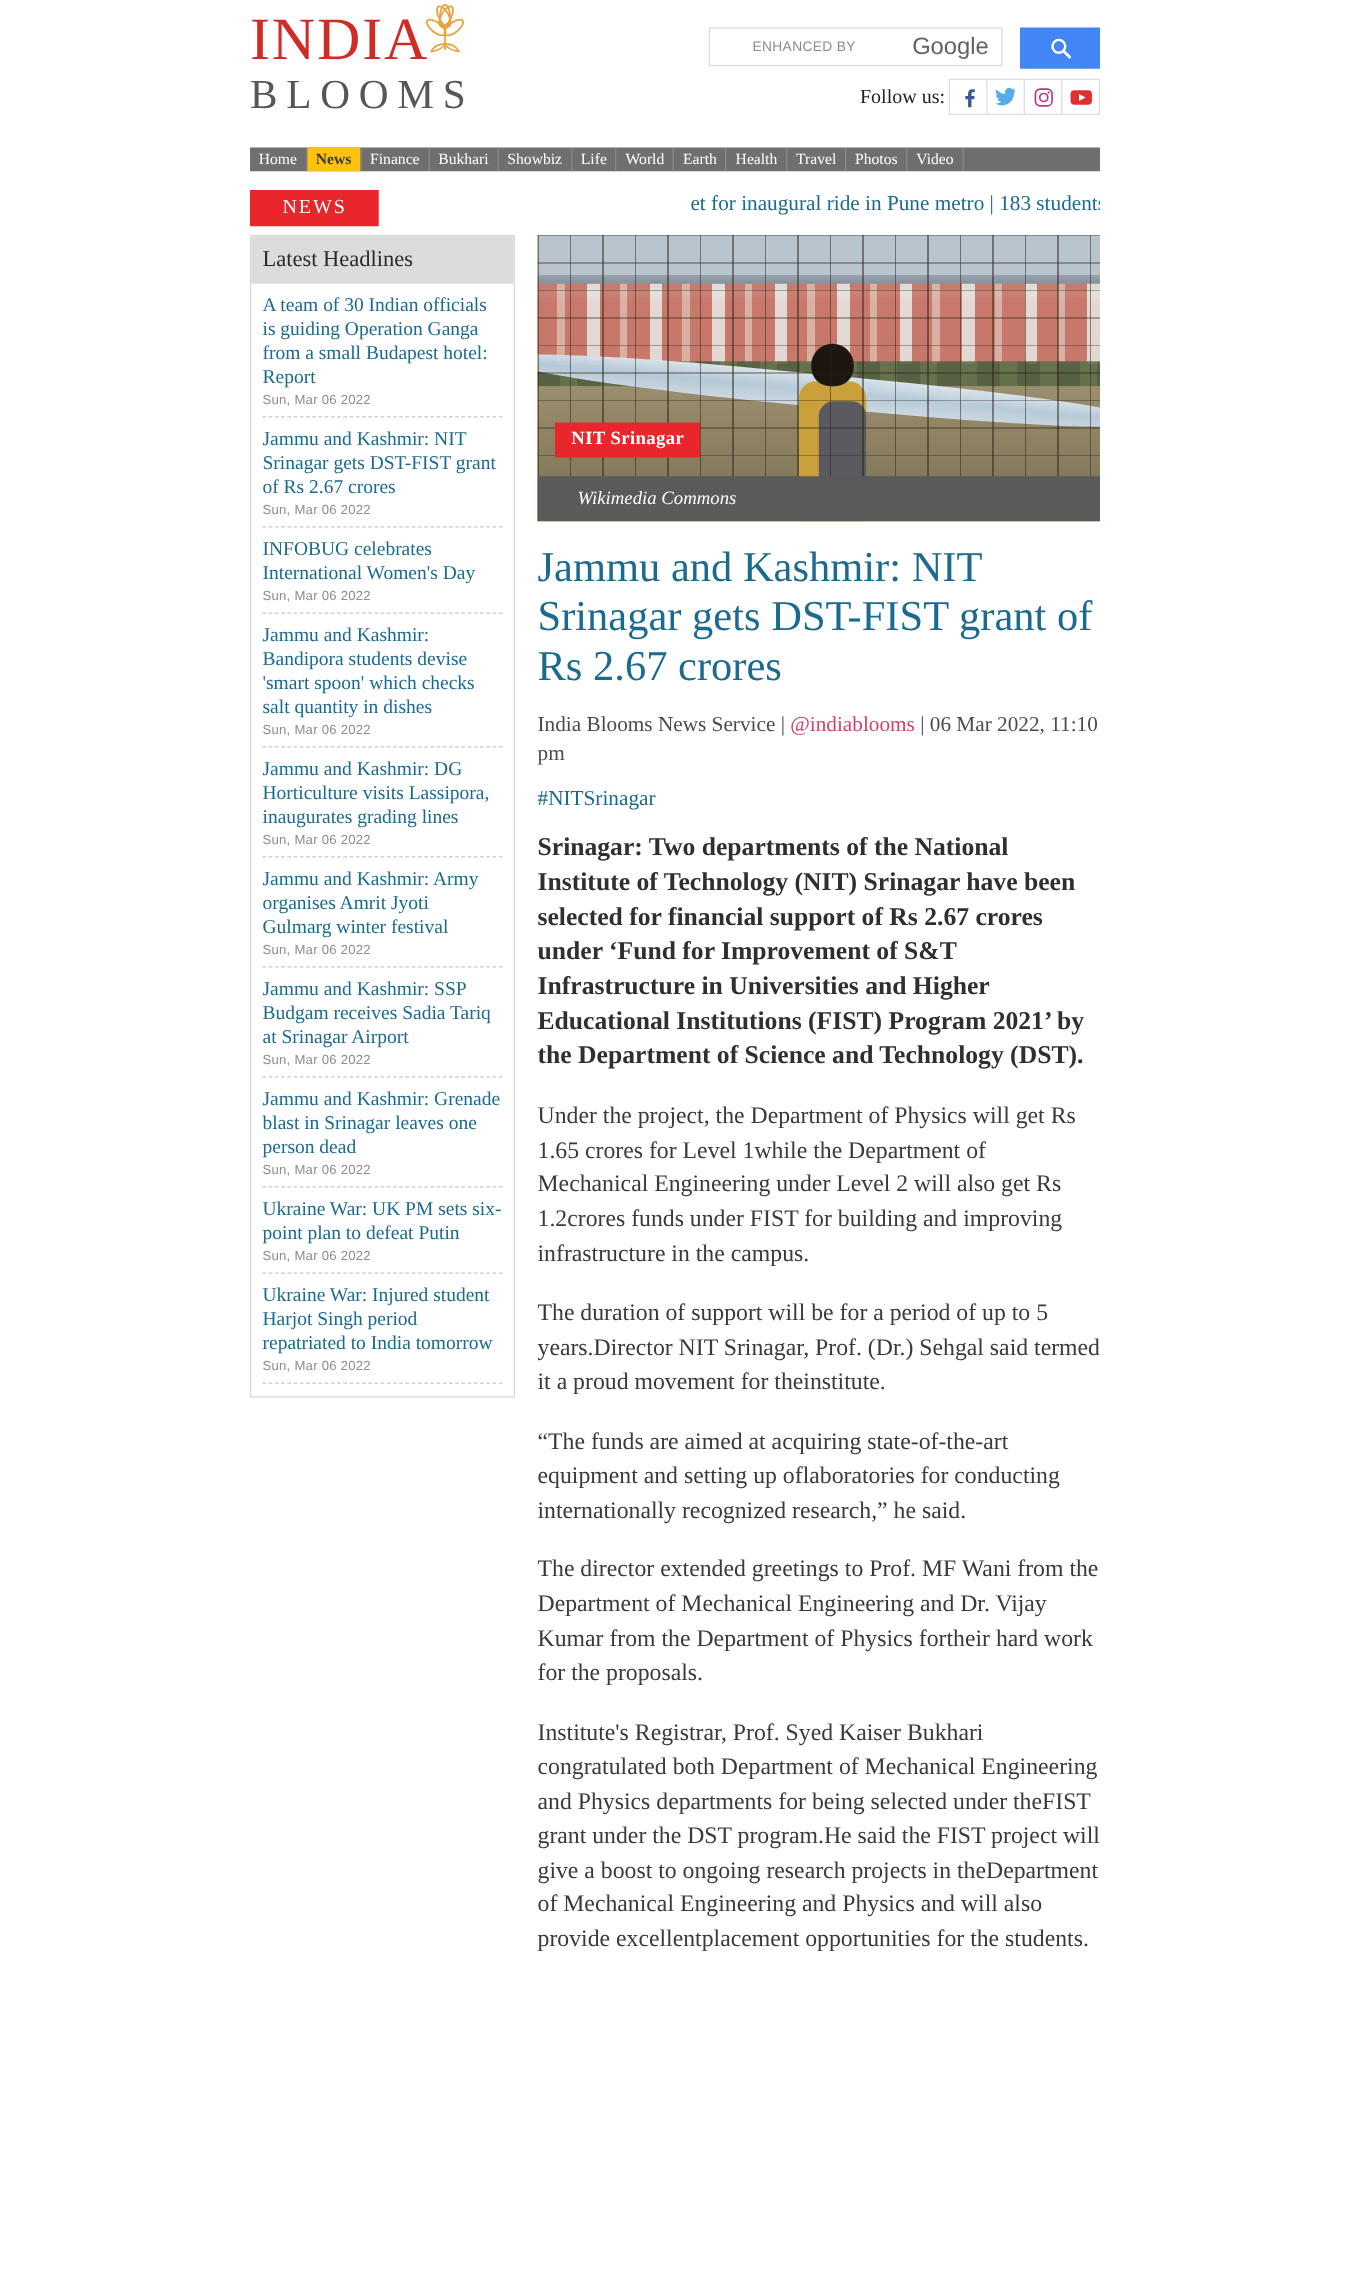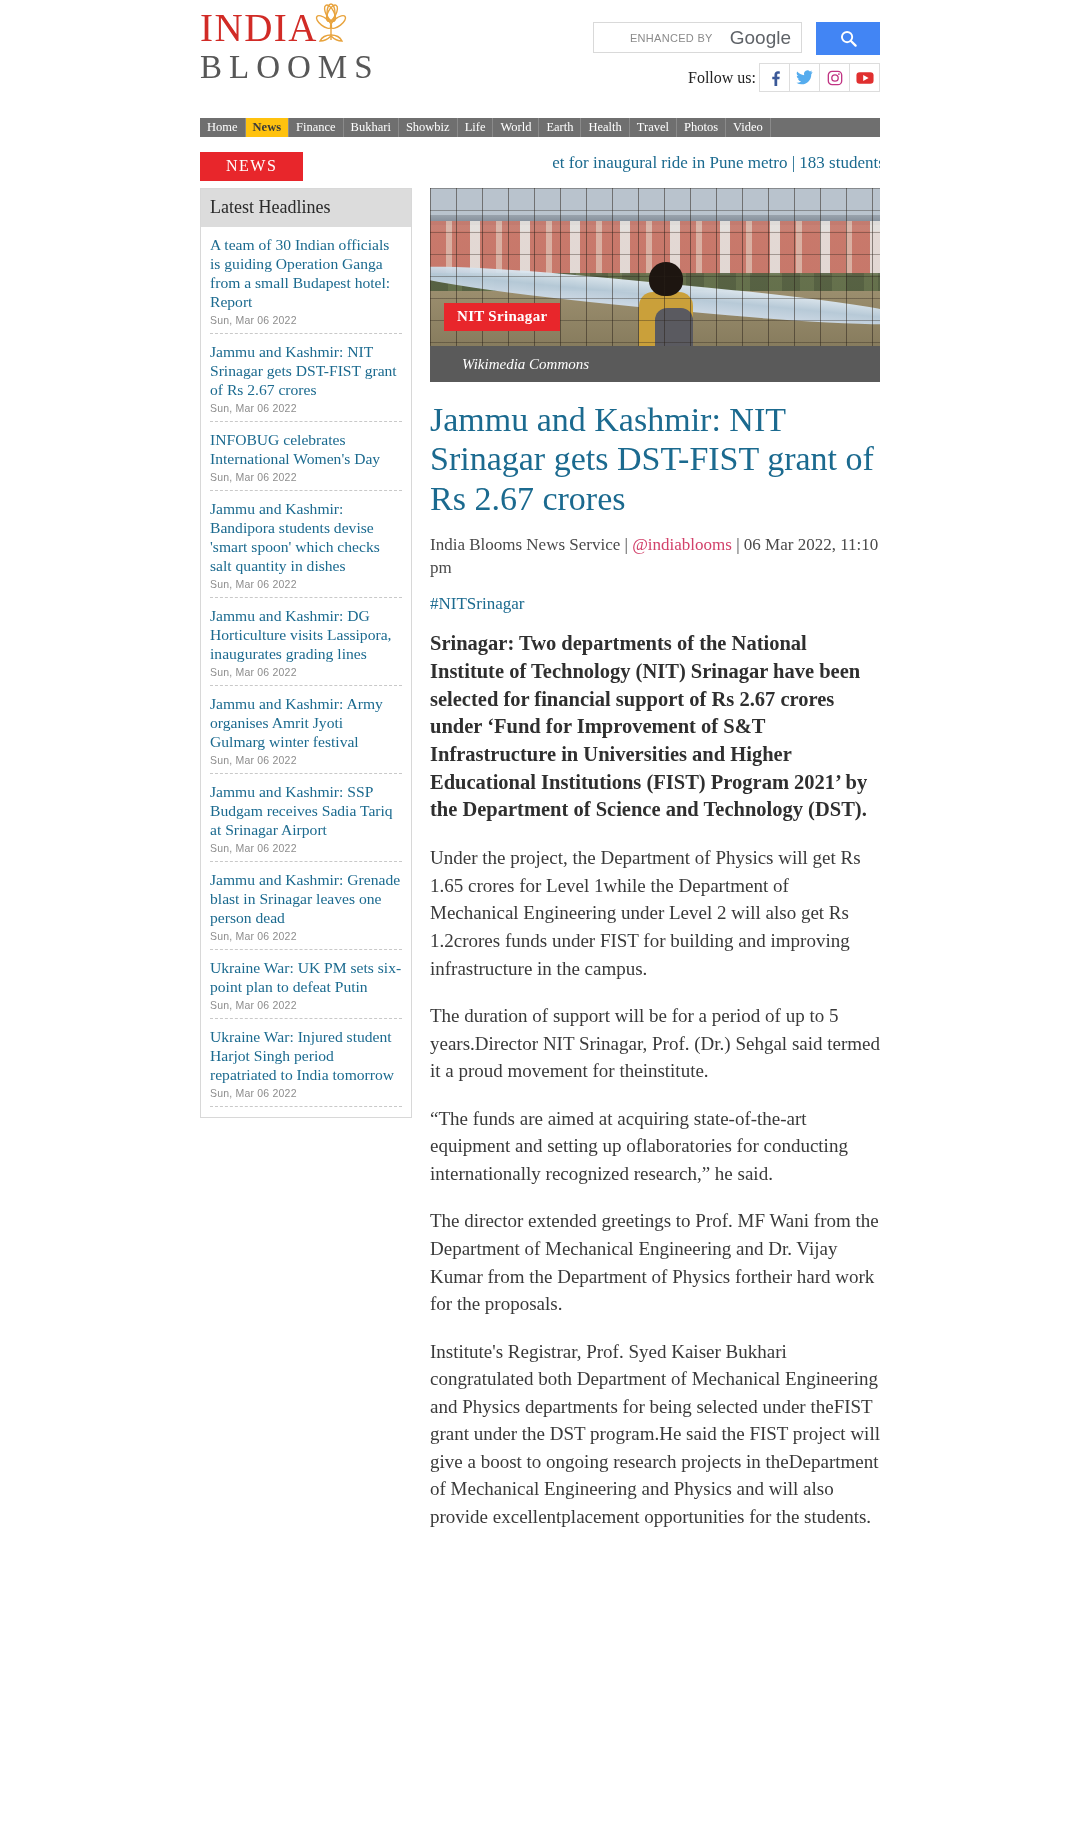--- a/index.html
+++ b/index.html
@@ -32,21 +32,21 @@
     left: 0px; top: 8px;
     width: 190px;
   }
   .logo-top {
     display: flex;
     align-items: flex-start;
     line-height: 1;
   }
   .logo-india {
     font-family: "Liberation Serif", serif;
-    font-size: 39px;
+    font-size: 48px;
     letter-spacing: 1.5px;
     color: #d12b26;
     font-weight: 400;
   }
   .logo-lotus {
     width: 34px; height: 40px;
     position: relative;
     margin-left: -4px;
     margin-top: -6px;
   }
@@ -57,29 +57,30 @@
     color: #575757;
     margin-top: 2px;
   }
   .search-area {
     position: absolute;
     right: 0px; top: 22px;
     display: flex;
     align-items: stretch;
   }
   .search-box {
-    width: 209px;
+    width: 235px;
     height: 31px;
     border: 1px solid #d9d9d9;
     background: #fff;
     display: flex;
     align-items: center;
     justify-content: flex-end;
     padding-right: 10px;
     position: relative;
+    gap: 28px;
   }
   .search-box .ph {
     font-family: "Liberation Sans", sans-serif;
     font-size: 11px;
     color: #8b8b8b;
     letter-spacing: 0.3px;
   }
   .search-box .gword {
     font-family: "Liberation Sans", sans-serif;
     font-size: 19px;
@@ -226,21 +227,21 @@
 
   .article {
     flex: 1;
     margin-left: 18px;
   }
 
   
   .hero {
     position: relative;
     width: 100%;
-    height: 194px;
+    height: 229px;
     overflow: hidden;
     background: #a16207;
   }
   .hero-img {
     position: absolute;
     inset: 0;
     background:
       linear-gradient(to bottom,
         #b9c3cd 0%, #b9c3cd 17%,
         #c6cbd0 17%, #c3c8cd 22%,

